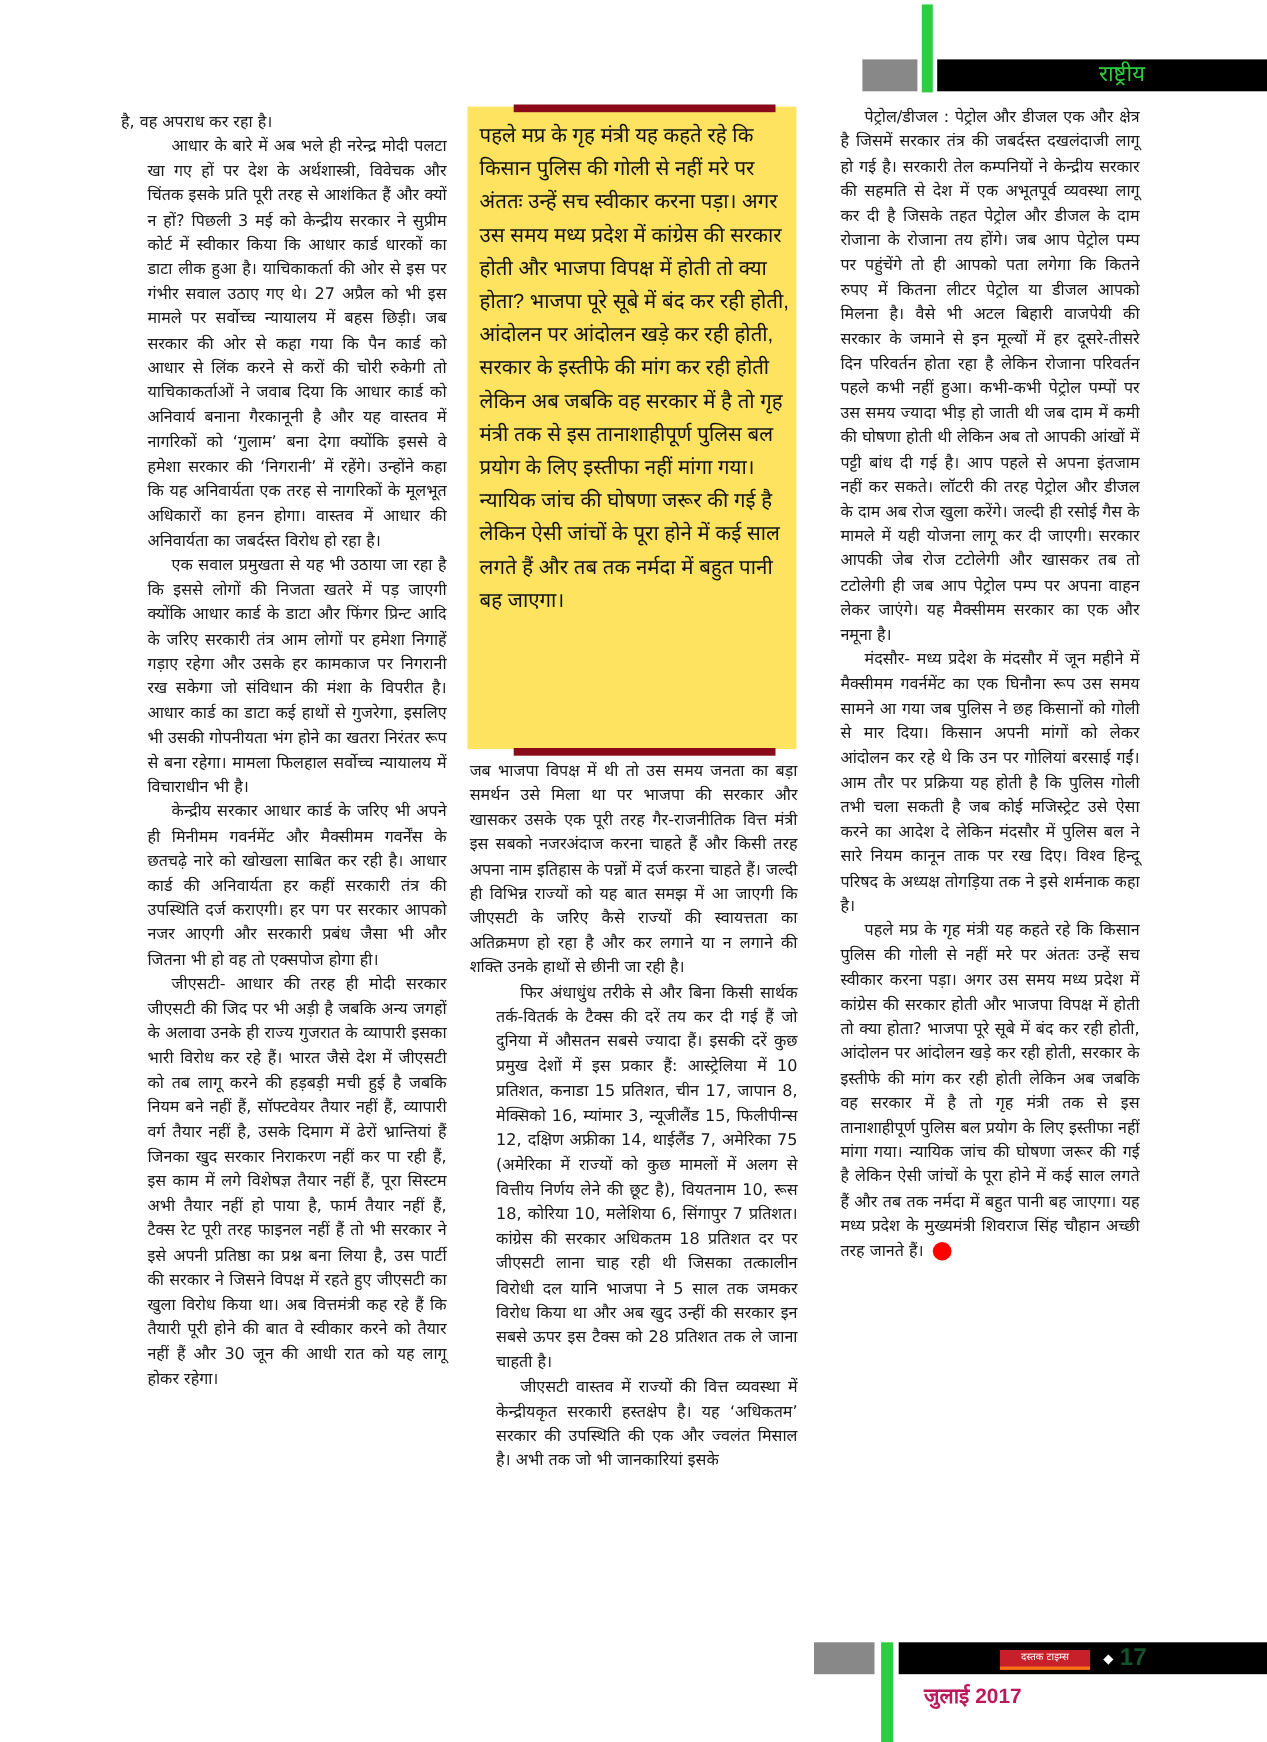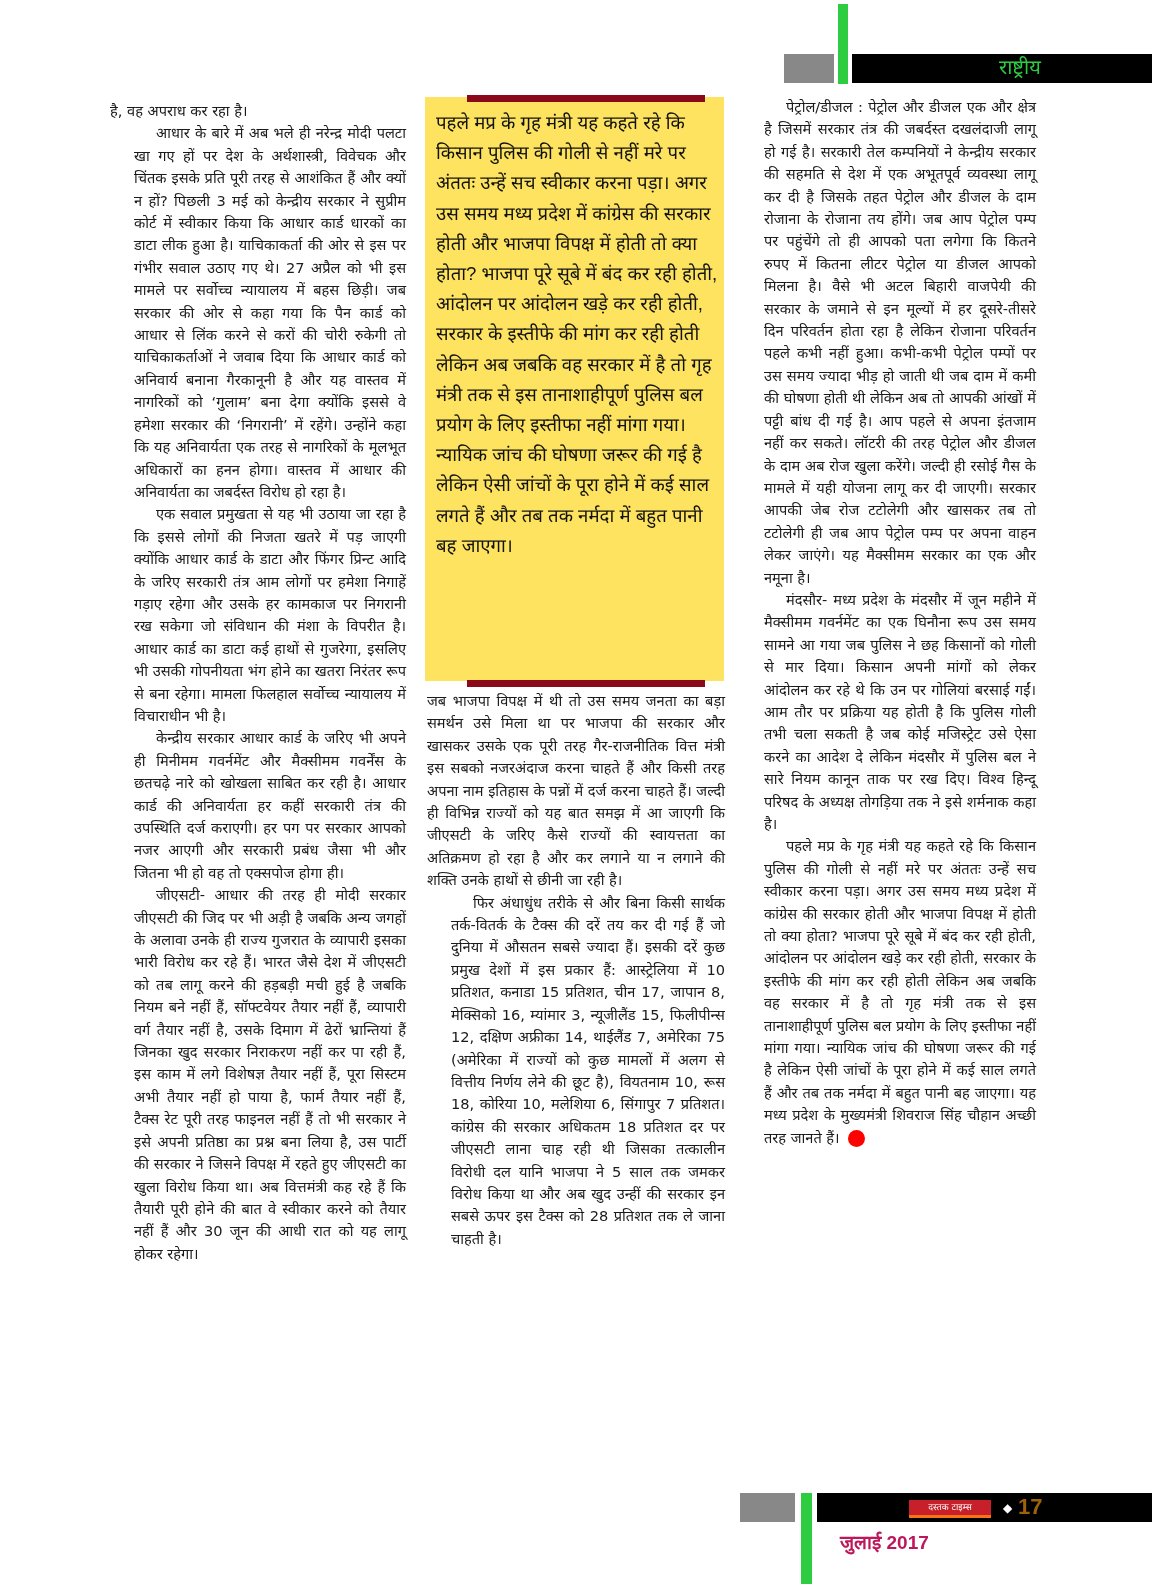--- a/index.html
+++ b/index.html
@@ -26,21 +26,21 @@
   .pull-text { position:absolute; left:436px; top:108px; width:282px; font-size:18.6px; line-height:30.2px; color:#111; font-family:"Liberation Sans", sans-serif; }
 
   .end-dot { display:inline-block; width:17px; height:17px; border-radius:50%; background:#ff0000; vertical-align:middle; margin-left:8px; }
 
   .ftr-gray { position:absolute; left:740px; top:1493px; width:55px; height:29px; background:#888888; }
   .ftr-green { position:absolute; left:801px; top:1493px; width:11px; height:91px; background:#2ecc40; }
   .ftr-black { position:absolute; left:817px; top:1493px; width:335px; height:29px; background:#000; }
   .ftr-month { position:absolute; left:840px; top:1533px; color:#be185d; font-weight:bold; font-size:19px; line-height:20px; font-family:"Liberation Sans", sans-serif; }
   .ftr-logo { position:absolute; left:909px; top:1500px; width:82px; height:15px; background:#c8202a; border-bottom:3px solid #f97316; color:#fff; font-size:9px; line-height:15px; text-align:center; overflow:hidden; }
   .ftr-dot { position:absolute; left:1003px; top:1500px; color:#fff; font-size:12px; line-height:16px; }
-  .ftr-page { position:absolute; left:1018px; top:1494px; color:#a16207; font-weight:bold; font-size:22px; line-height:26px; font-family:"Liberation Sans", sans-serif; }
+  .ftr-page { position:absolute; left:1018px; top:1494px; color:#14532d; font-weight:bold; font-size:22px; line-height:26px; font-family:"Liberation Sans", sans-serif; }
 </style>
 </head>
 <body>
 
 <div class="hdr-green"></div>
 <div class="hdr-gray"></div>
 <div class="hdr-black"></div>
 <div class="hdr-title">राष्ट्रीय</div>
 
 <div class="col" id="col1">
@@ -52,20 +52,21 @@
 </div>
 
 <div class="pull"></div>
 <div class="pull-bar-top"></div>
 <div class="pull-text">पहले मप्र के गृह मंत्री यह कहते रहे कि किसान पुलिस की गोली से नहीं मरे पर अंततः उन्हें सच स्वीकार करना पड़ा। अगर उस समय मध्य प्रदेश में कांग्रेस की सरकार होती और भाजपा विपक्ष में होती तो क्या होता? भाजपा पूरे सूबे में बंद कर रही होती, आंदोलन पर आंदोलन खड़े कर रही होती, सरकार के इस्तीफे की मांग कर रही होती लेकिन अब जबकि वह सरकार में है तो गृह मंत्री तक से इस तानाशाहीपूर्ण पुलिस बल प्रयोग के लिए इस्तीफा नहीं मांगा गया। न्यायिक जांच की घोषणा जरूर की गई है लेकिन ऐसी जांचों के पूरा होने में कई साल लगते हैं और तब तक नर्मदा में बहुत पानी बह जाएगा।</div>
 <div class="pull-bar-bot"></div>
 
 <div class="col" id="col2">
   <p>जब भाजपा विपक्ष में थी तो उस समय जनता का बड़ा समर्थन उसे मिला था पर भाजपा की सरकार और खासकर उसके एक पूरी तरह गैर-राजनीतिक वित्त मंत्री इस सबको नजरअंदाज करना चाहते हैं और किसी तरह अपना नाम इतिहास के पन्नों में दर्ज करना चाहते हैं। जल्दी ही विभिन्न राज्यों को यह बात समझ में आ जाएगी कि जीएसटी के जरिए कैसे राज्यों की स्वायत्तता का अतिक्रमण हो रहा है और कर लगाने या न लगाने की शक्ति उनके हाथों से छीनी जा रही है।</p>
   <p class="ind">फिर अंधाधुंध तरीके से और बिना किसी सार्थक तर्क-वितर्क के टैक्स की दरें तय कर दी गई हैं जो दुनिया में औसतन सबसे ज्यादा हैं। इसकी दरें कुछ प्रमुख देशों में इस प्रकार हैं: आस्ट्रेलिया में 10 प्रतिशत, कनाडा 15 प्रतिशत, चीन 17, जापान 8, मेक्सिको 16, म्यांमार 3, न्यूजीलैंड 15, फिलीपीन्स 12, दक्षिण अफ्रीका 14, थाईलैंड 7, अमेरिका 75 (अमेरिका में राज्यों को कुछ मामलों में अलग से वित्तीय निर्णय लेने की छूट है), वियतनाम 10, रूस 18, कोरिया 10, मलेशिया 6, सिंगापुर 7 प्रतिशत। कांग्रेस की सरकार अधिकतम 18 प्रतिशत दर पर जीएसटी लाना चाह रही थी जिसका तत्कालीन विरोधी दल यानि भाजपा ने 5 साल तक जमकर विरोध किया था और अब खुद उन्हीं की सरकार इन सबसे ऊपर इस टैक्स को 28 प्रतिशत तक ले जाना चाहती है।</p>
+  <p class="ind">जीएसटी वास्तव में राज्यों की वित्त व्यवस्था में केन्द्रीयकृत सरकारी हस्तक्षेप है। यह ‘अधिकतम’ सरकार की उपस्थिति की एक और ज्वलंत मिसाल है। अभी तक जो भी जानकारियां इसके</p>
 </div>
 
 <div class="col" id="col3">
   <p class="ind"><b>पेट्रोल/डीजल :</b><span> पेट्रोल और डीजल एक और क्षेत्र है जिसमें सरकार तंत्र की जबर्दस्त दखलंदाजी लागू हो गई है। सरकारी तेल कम्पनियों ने केन्द्रीय सरकार की सहमति से देश में एक अभूतपूर्व व्यवस्था लागू कर दी है जिसके तहत पेट्रोल और डीजल के दाम रोजाना के रोजाना तय होंगे। जब आप पेट्रोल पम्प पर पहुंचेंगे तो ही आपको पता लगेगा कि कितने रुपए में कितना लीटर पेट्रोल या डीजल आपको मिलना है। वैसे भी अटल बिहारी वाजपेयी की सरकार के जमाने से इन मूल्यों में हर दूसरे-तीसरे दिन परिवर्तन होता रहा है लेकिन रोजाना परिवर्तन पहले कभी नहीं हुआ। कभी-कभी पेट्रोल पम्पों पर उस समय ज्यादा भीड़ हो जाती थी जब दाम में कमी की घोषणा होती थी लेकिन अब तो आपकी आंखों में पट्टी बांध दी गई है। आप पहले से अपना इंतजाम नहीं कर सकते। लॉटरी की तरह पेट्रोल और डीजल के दाम अब रोज खुला करेंगे। जल्दी ही रसोई गैस के मामले में यही योजना लागू कर दी जाएगी। सरकार आपकी जेब रोज टटोलेगी और खासकर तब तो टटोलेगी ही जब आप पेट्रोल पम्प पर अपना वाहन लेकर जाएंगे। यह मैक्सीमम सरकार का एक और नमूना है।</span></p>
   <p class="ind"><b>मंदसौर-</b><span> मध्य प्रदेश के मंदसौर में जून महीने में मैक्सीमम गवर्नमेंट का एक घिनौना रूप उस समय सामने आ गया जब पुलिस ने छह किसानों को गोली से मार दिया। किसान अपनी मांगों को लेकर आंदोलन कर रहे थे कि उन पर गोलियां बरसाई गईं। आम तौर पर प्रक्रिया यह होती है कि पुलिस गोली तभी चला सकती है जब कोई मजिस्ट्रेट उसे ऐसा करने का आदेश दे लेकिन मंदसौर में पुलिस बल ने सारे नियम कानून ताक पर रख दिए। विश्व हिन्दू परिषद के अध्यक्ष तोगड़िया तक ने इसे शर्मनाक कहा है।</span></p>
   <p class="ind"><span>पहले मप्र के गृह मंत्री यह कहते रहे कि किसान पुलिस की गोली से नहीं मरे पर अंततः उन्हें सच स्वीकार करना पड़ा। अगर उस समय मध्य प्रदेश में कांग्रेस की सरकार होती और भाजपा विपक्ष में होती तो क्या होता? भाजपा पूरे सूबे में बंद कर रही होती, आंदोलन पर आंदोलन खड़े कर रही होती, सरकार के इस्तीफे की मांग कर रही होती लेकिन अब जबकि वह सरकार में है तो गृह मंत्री तक से इस तानाशाहीपूर्ण पुलिस बल प्रयोग के लिए इस्तीफा नहीं मांगा गया। न्यायिक जांच की घोषणा जरूर की गई है लेकिन ऐसी जांचों के पूरा होने में कई साल लगते हैं और तब तक नर्मदा में बहुत पानी बह जाएगा। यह मध्य प्रदेश के मुख्यमंत्री शिवराज सिंह चौहान अच्छी तरह जानते हैं।</span><span class="end-dot"></span></p>
 </div>
 
 <div class="ftr-gray"></div>
 <div class="ftr-green"></div>

